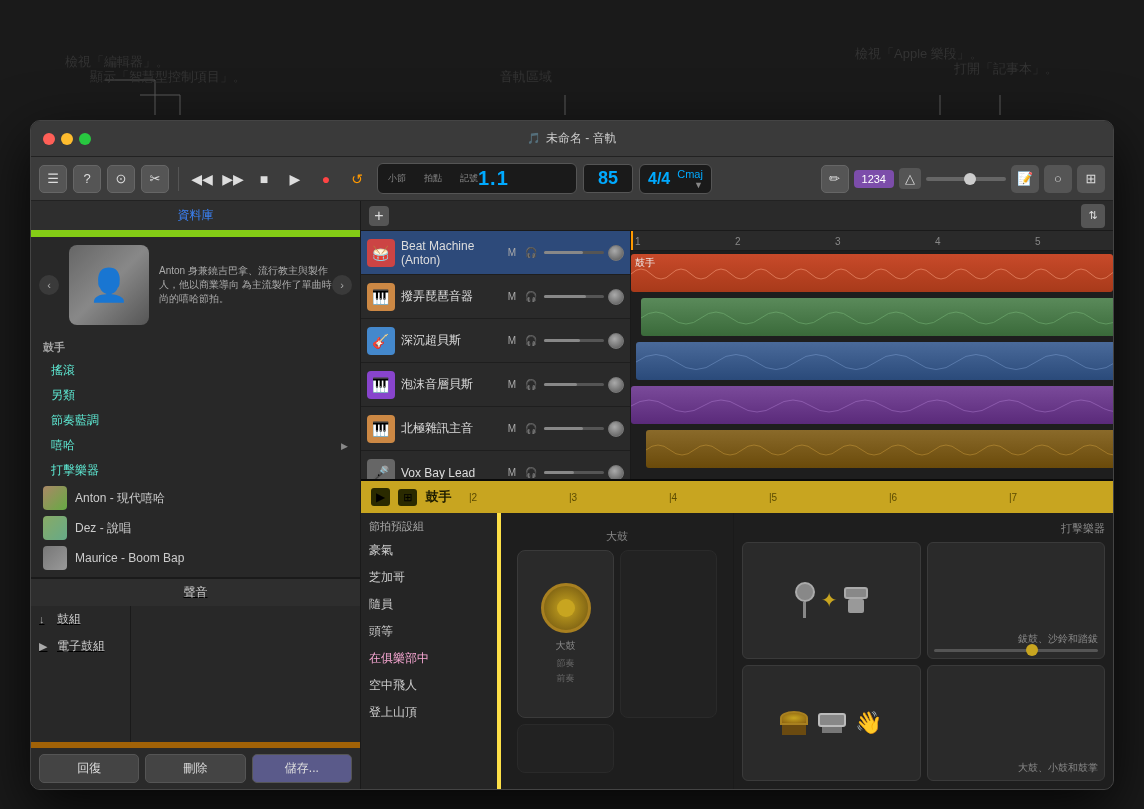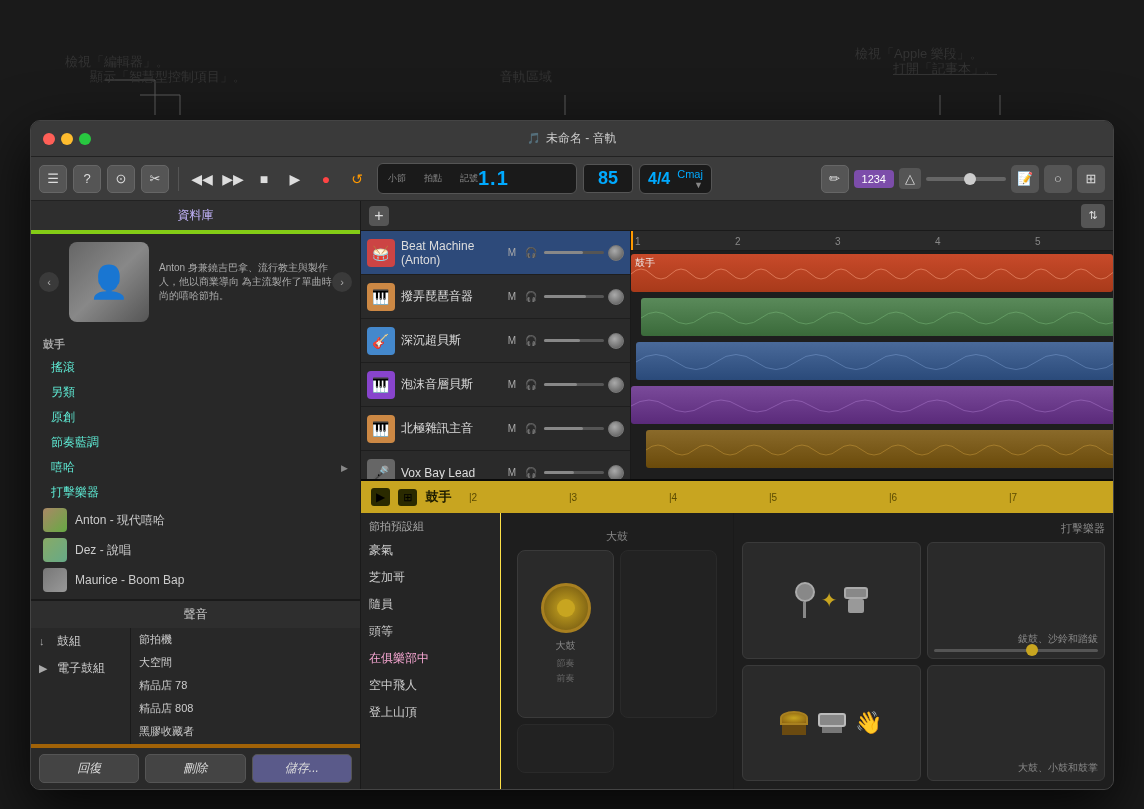--- a/index.html
+++ b/index.html
@@ -234,23 +234,23 @@
       background: #282828;
       border-right: 1px solid #1a1a1a;
       display: flex;
       flex-direction: column;
       flex-shrink: 0;
     }
     .library-header {
       text-align: center;
       padding: 6px;
       font-size: 12px;
-      color: #c4b5fd;
+      color: #3b82f6;
       background: #2e2e2e;
-      border-bottom: 4px solid #84cc16;
+      border-bottom: 7px solid #84cc16;
     }
     .artist-section {
       display: flex;
       align-items: center;
       padding: 8px;
       position: relative;
     }
     .artist-prev, .artist-next {
       width: 20px;
       height: 20px;
@@ -336,20 +336,21 @@
     .artist-thumb-2 { background: linear-gradient(135deg,#a86,#6a4); }
     .artist-thumb-3 { background: linear-gradient(135deg,#777,#999); }
 
     
     .sounds-section {
       border-top: 1px solid #1a1a1a;
       flex: 1;
       overflow: hidden;
       display: flex;
       flex-direction: column;
+      text-decoration: underline;
     }
     .sounds-header {
       text-align: center;
       padding: 5px;
       font-size: 12px;
       color: #ccc;
       background: #2e2e2e;
     }
     .sounds-list {
       display: flex;
@@ -386,22 +387,21 @@
       color: #ccc;
       cursor: pointer;
     }
 
     
     .library-footer {
       display: flex;
       padding: 6px 8px;
       gap: 6px;
       background: #2a2a2a;
-      border-top: 4px solid #a16207;
-      font-style: italic;
+      border-top: 6px solid #a16207;
     }
     .footer-btn {
       flex: 1;
       padding: 5px;
       background: #444;
       border-radius: 5px;
       font-size: 12px;
       color: #ddd;
       text-align: center;
       cursor: pointer;
@@ -570,21 +570,21 @@
       flex: 1;
       display: flex;
       overflow: hidden;
       background: #1e1e1e;
     }
 
     
     .preset-panel {
       width: 140px;
       background: #252525;
-      border-right: 1px solid #fde047;
+      border-right: 4px solid #fde047;
       overflow-y: auto;
       flex-shrink: 0;
     }
     .preset-header {
       font-size: 11px;
       color: #aaa;
       padding: 6px 8px 3px;
     }
     .preset-item {
       padding: 5px 8px;
@@ -663,21 +663,21 @@
     <line x1="565" y1="115" x2="565" y2="95" stroke="#555" stroke-width="1"></line>
 
     <line x1="940" y1="115" x2="940" y2="95" stroke="#555" stroke-width="1"></line>
 
     <line x1="1000" y1="115" x2="1000" y2="95" stroke="#555" stroke-width="1"></line>
   </svg>
   <span class="annotation" style="left:90px;top:68px;">顯示「智慧型控制項目」。</span>
   <span class="annotation" style="left:65px;top:53px;">檢視「編輯器」。</span>
   <span class="annotation" style="left:500px;top:68px;">音軌區域</span>
   <span class="annotation" style="left:855px;top:45px;">檢視「Apple 樂段」。</span>
-  <span class="annotation" style="left:893px;top:60px;text-decoration:underline;">打開「記事本」。</span>
+  <span class="annotation" style="left:954px;top:60px;">打開「記事本」。</span>
 </div>
 
 <div class="window">
 
   <div class="titlebar">
     <div class="traffic-lights">
       <div class="traffic-light tl-red"></div>
       <div class="traffic-light tl-yellow"></div>
       <div class="traffic-light tl-green"></div>
     </div>
@@ -755,21 +755,20 @@
         </div>
         <div class="artist-bio">Anton 身兼鐃吉巴拿、流行教主與製作人，他以商業導向
 為主流製作了單曲時尚的嘻哈節拍。</div>
         <div class="artist-next">›</div>
       </div>
 
       <div class="category-section">
         <div class="category-header">鼓手</div>
         <div class="category-item">搖滾</div>
         <div class="category-item">另類</div>
-        <div class="category-item">原創</div>
         <div class="category-item">節奏藍調</div>
         <div class="category-item has-arrow">嘻哈</div>
         <div class="category-item">打擊樂器</div>
 
         <div class="category-sub">
           <div class="artist-thumb artist-thumb-2"></div>
           <span>Anton - 現代嘻哈</span>
         </div>
         <div class="category-sub">
           <div class="artist-thumb artist-thumb-1"></div>
@@ -787,28 +786,20 @@
           <div class="sounds-col-left">
             <div class="sounds-item">
               <span class="sounds-item-icon">↓</span>
               鼓組
             </div>
             <div class="sounds-item">
               <span class="sounds-item-icon">▶</span>
               電子鼓組
             </div>
           </div>
-          <div class="sounds-col-right">
-            <div class="sounds-subitem">節拍機</div>
-            <div class="sounds-subitem">大空間</div>
-            <div class="sounds-subitem">精品店 78</div>
-            <div class="sounds-subitem">精品店 808</div>
-            <div class="sounds-subitem">黑膠收藏者</div>
-
-          </div>
         </div>
       </div>
 
       <div class="library-footer">
         <div class="footer-btn">回復</div>
         <div class="footer-btn">刪除</div>
         <div class="footer-btn primary">儲存...</div>
       </div>
     </div>
 

